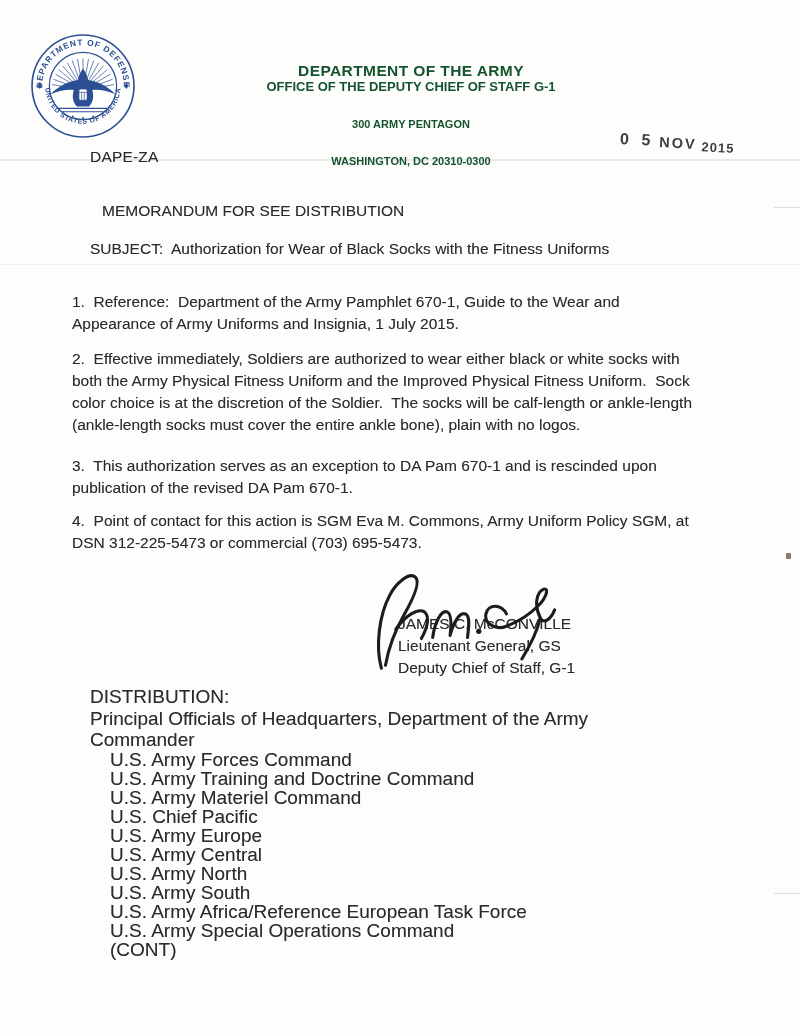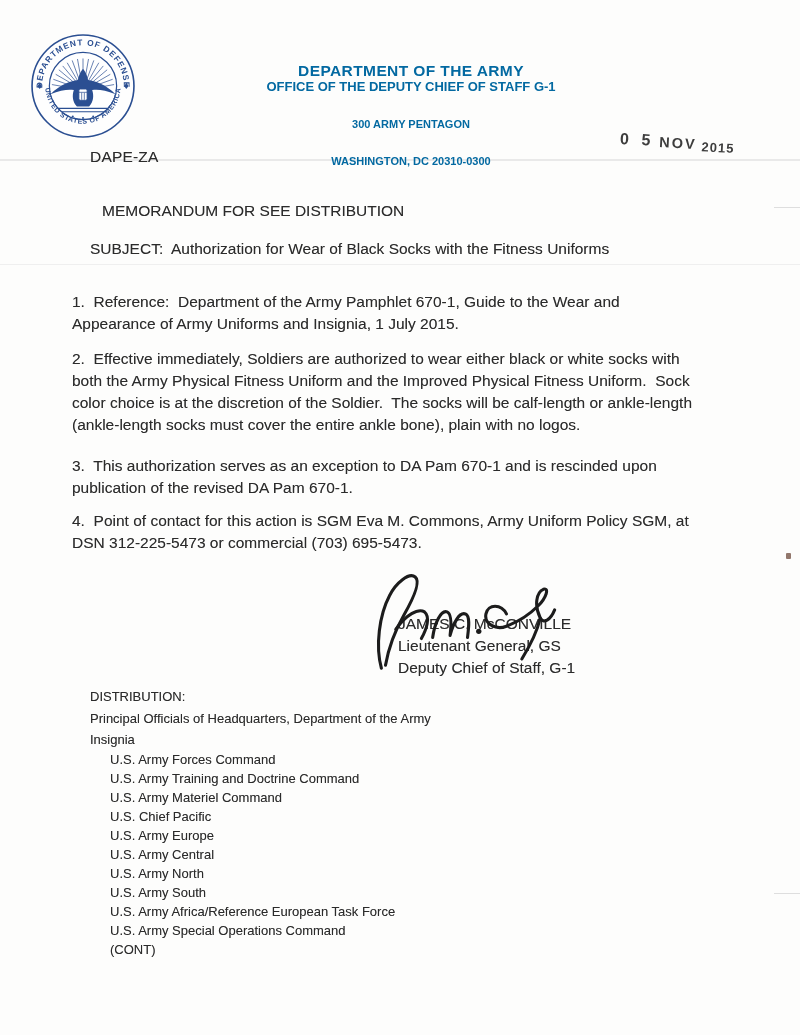--- a/index.html
+++ b/index.html
@@ -16,21 +16,21 @@
   .scanline.l1{top:159px;}
   .scanline.l2{top:264px;background:#efefef;height:1px;}
   .edge-dash{position:absolute;right:0;width:26px;height:1px;background:#dedede;}
   .speck{position:absolute;left:786px;top:553px;width:5px;height:6px;background:#6e4a3c;opacity:.75;border-radius:1px;}
 
   
   .seal{position:absolute;left:28px;top:33px;width:110px;height:106px;}
   .letterhead{
     position:absolute;left:0;right:0;top:62px;
     text-align:center;padding-left:22px;
-    color:#0369a1;
+    color:#14532d;
   }
   .lh-org{font-size:15.5px;font-weight:bold;letter-spacing:.4px;line-height:18px;}
   .lh-office{font-size:13px;font-weight:bold;line-height:14px;}
   .lh-addr{font-size:11px;font-weight:bold;line-height:13px;margin-top:24px;}
 
   .office-symbol{
     position:absolute;left:90px;top:138px;
     font-size:15.5px;letter-spacing:.2px;margin-top:8px;
   }
   .date-stamp{
@@ -50,21 +50,21 @@
   .p1{top:291px;}
   .p2{top:348px;}
   .p3{top:455px;}
   .p4{top:510px;}
 
   .sig-scrawl{position:absolute;left:365px;top:563px;width:205px;height:108px;z-index:2;}
   .sig-block{position:absolute;left:398px;top:613px;z-index:1;}
   .sig-block div{font-size:15.5px;line-height:22px;text-shadow:0 0 .4px rgba(0,0,0,.30);}
 
   .distribution{position:absolute;left:90px;top:686px;width:640px;}
-  .distribution div{font-size:13px;line-height:19px;text-shadow:0 0 .4px rgba(0,0,0,.30);}
+  .distribution div{font-size:19px;line-height:19px;text-shadow:0 0 .4px rgba(0,0,0,.30);}
   .dist-label{line-height:22px !important;}
   .dist-addressee{line-height:21px !important;}
   .dist-item{padding-left:20px;}
 </style>
 </head>
 <body>
 
 <div class="page">
 
   <div class="scanline l1"></div>
@@ -151,21 +151,21 @@
 
   <div class="sig-block">
     <div>JAMES C. McCONVILLE</div>
     <div>Lieutenant General, GS</div>
     <div>Deputy Chief of Staff, G-1</div>
   </div>
 
   <div class="distribution">
     <div class="dist-label">DISTRIBUTION:</div>
     <div class="dist-addressee">Principal Officials of Headquarters, Department of the Army</div>
-    <div class="dist-addressee">Insignia</div>
+    <div class="dist-addressee">Commander</div>
     <div class="dist-item">U.S. Army Forces Command</div>
     <div class="dist-item">U.S. Army Training and Doctrine Command</div>
     <div class="dist-item">U.S. Army Materiel Command</div>
     <div class="dist-item">U.S. Chief Pacific</div>
     <div class="dist-item">U.S. Army Europe</div>
     <div class="dist-item">U.S. Army Central</div>
     <div class="dist-item">U.S. Army North</div>
     <div class="dist-item">U.S. Army South</div>
     <div class="dist-item">U.S. Army Africa/Reference European Task Force</div>
     <div class="dist-item">U.S. Army Special Operations Command</div>

